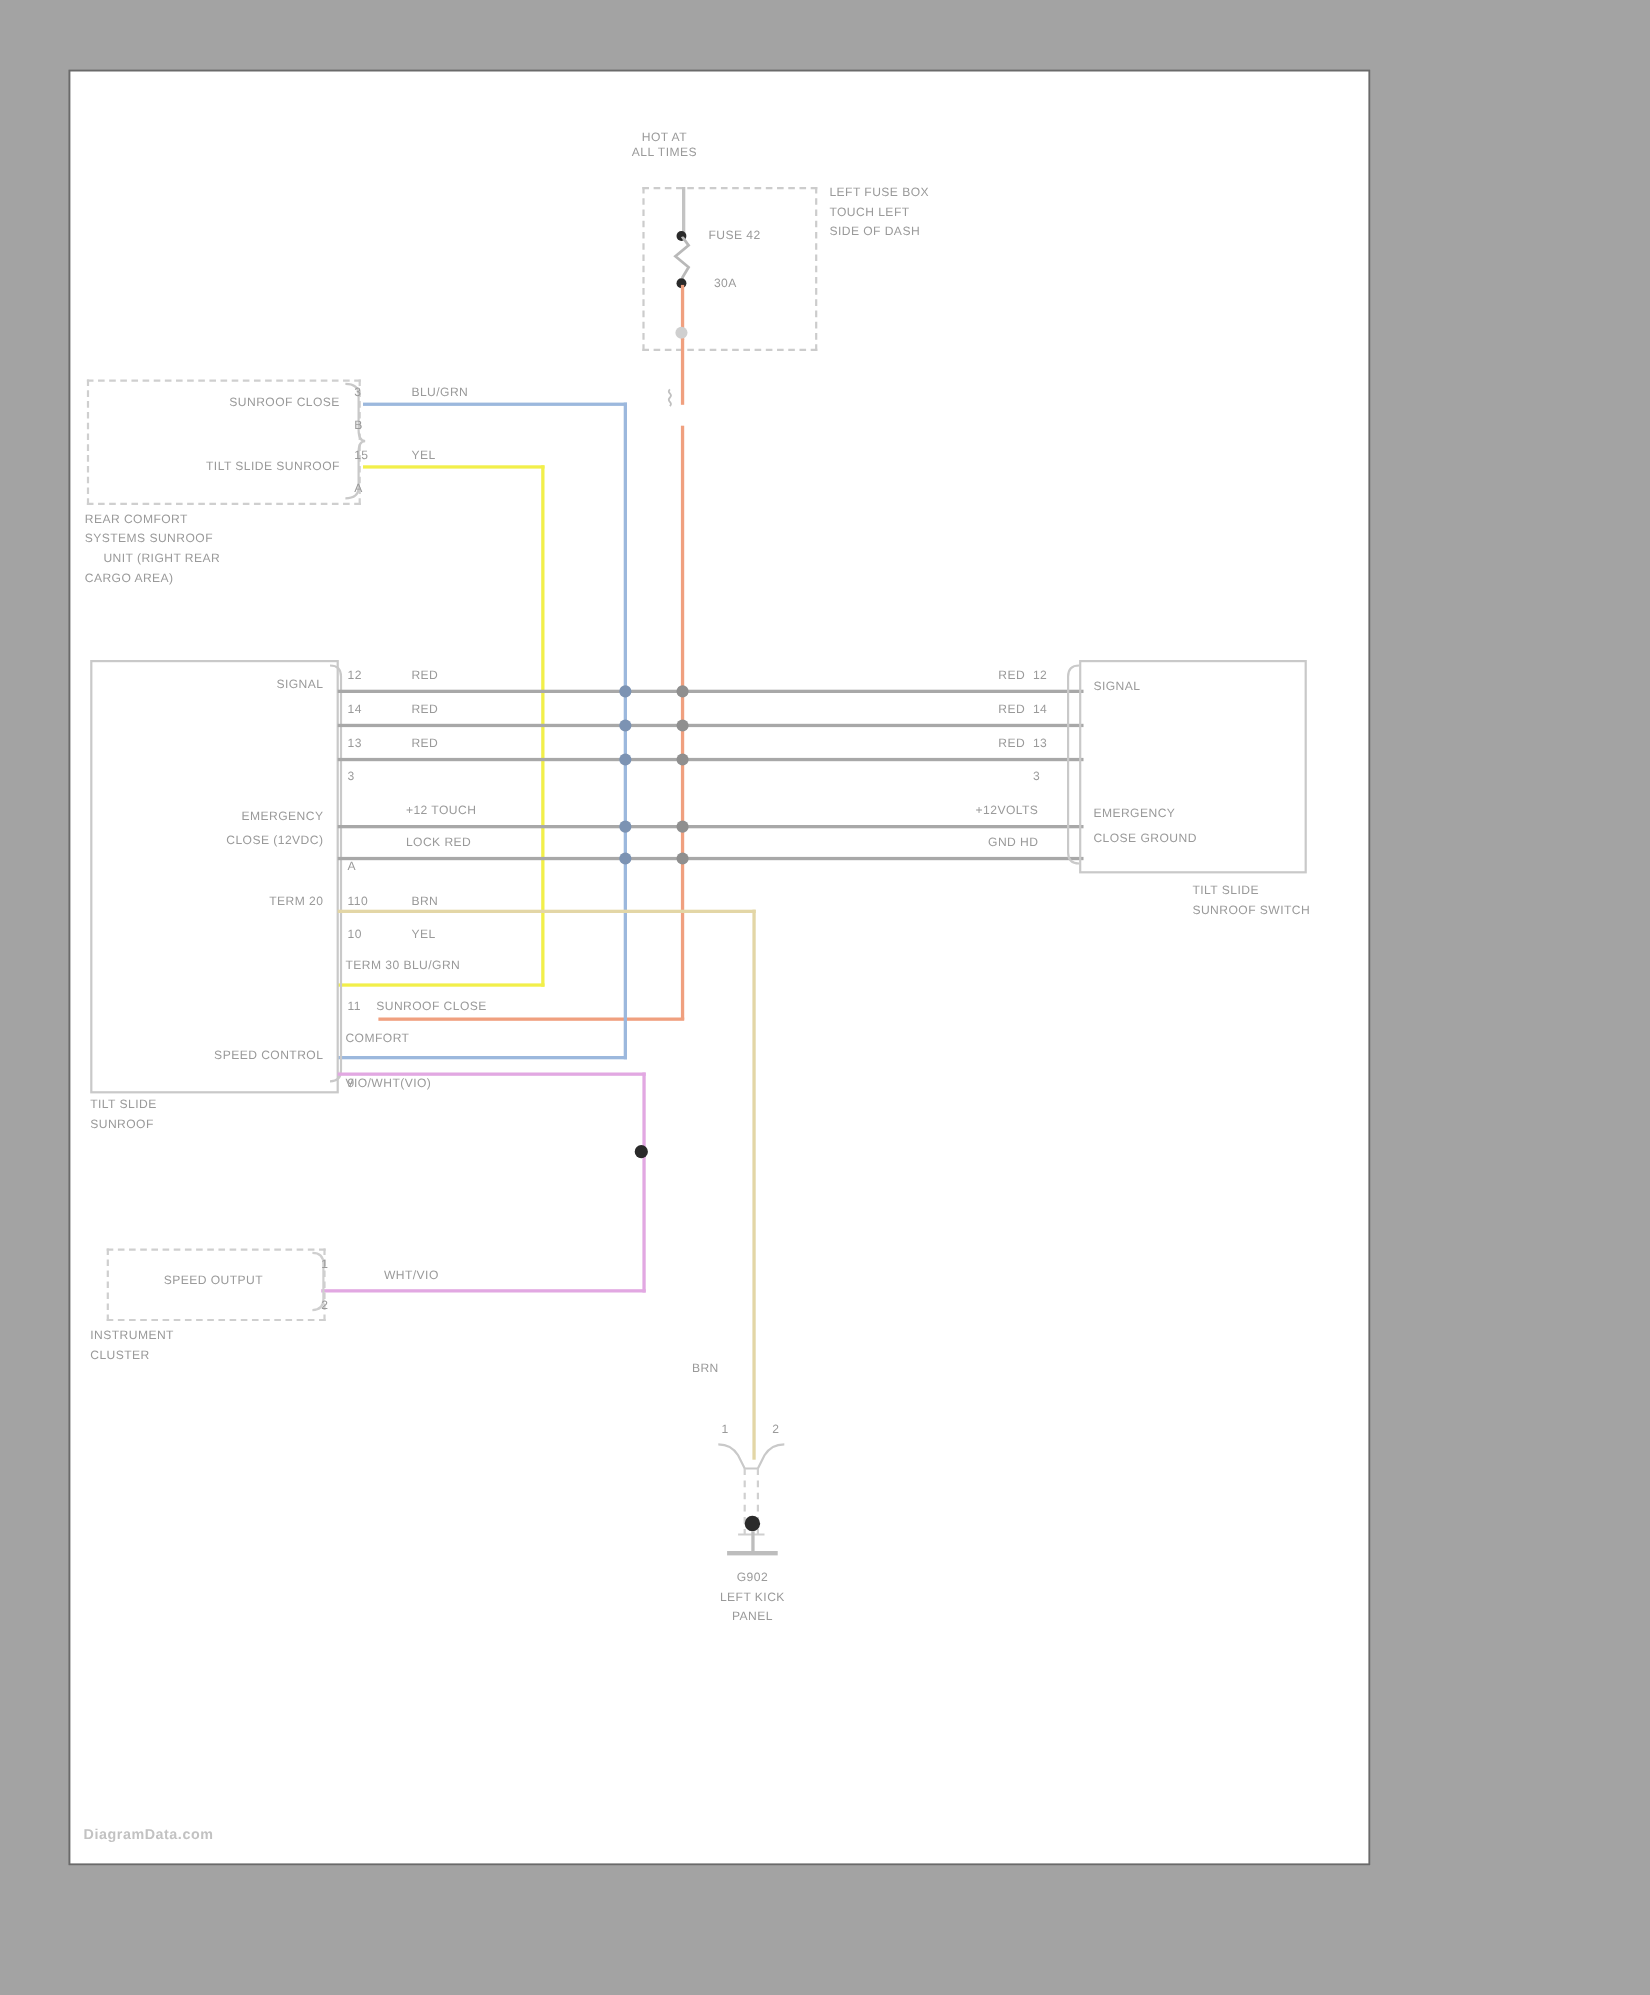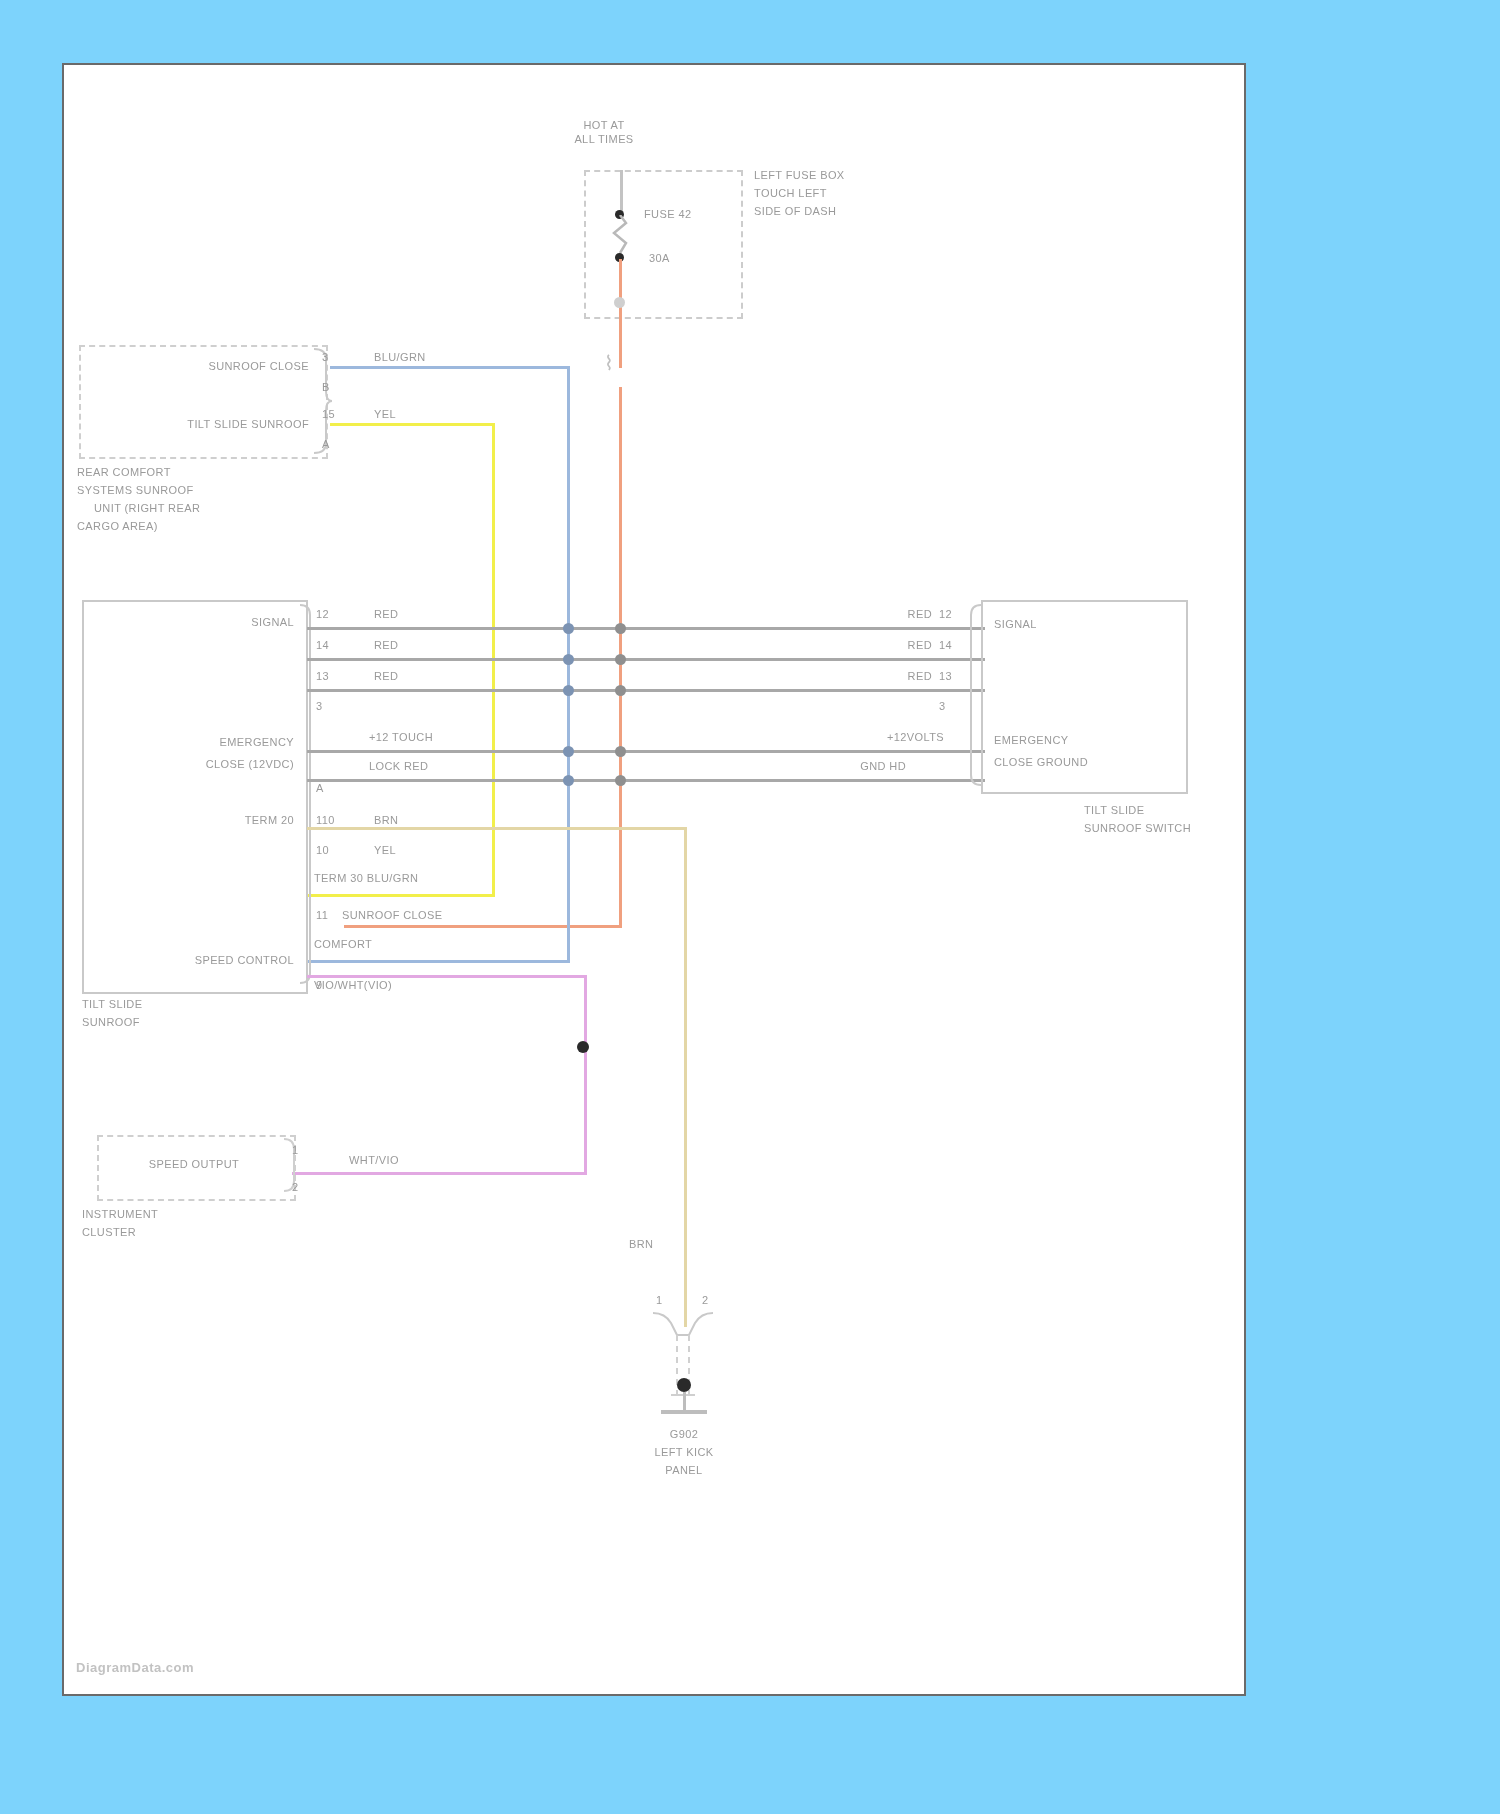--- a/index.html
+++ b/index.html
@@ -1,18 +1,18 @@
 <!DOCTYPE html>
 <html><head>
 <meta charset="utf-8">
 <title>Wiring Diagram</title>
 <style>
   html,body{margin:0;padding:0;background:#fdfdfd;}
   body{font-family:"Liberation Sans",sans-serif;}
-  #page{position:relative;width:1500px;height:1814px;background:#7dd3fc;overflow:hidden;}
+  #page{position:relative;width:1500px;height:1814px;background:#a3a3a3;overflow:hidden;}
   #frame{position:absolute;left:62px;top:63px;width:1180px;height:1629px;border:2px solid #6a6a6a;background:#ffffff;}
   .lbl{position:absolute;color:#9a9a9a;font-size:11px;letter-spacing:.4px;line-height:14px;white-space:pre;font-family:"Liberation Sans",sans-serif;}
   .lbl.c{text-align:center;}
   .lbl.r{text-align:right;}
   .box{position:absolute;border:2px solid #c9c9c9;background:transparent;}
   .box.dash{border:2px dashed #cfcfcf;}
   .wire{position:absolute;background:#aeaeae;}
   .wire.h{height:3px;}
   .wire.v{width:3px;}
   .w-blue{background:#9cb8dd;}
@@ -157,21 +157,21 @@
 
     <div class="lbl" style="left:875px;top:542px;">12</div>
     <div class="lbl" style="left:875px;top:573px;">14</div>
     <div class="lbl" style="left:875px;top:604px;">13</div>
     <div class="lbl" style="left:875px;top:634px;">3</div>
 
     <div class="lbl r" style="left:790px;top:542px;width:78px;">RED</div>
     <div class="lbl r" style="left:790px;top:573px;width:78px;">RED</div>
     <div class="lbl r" style="left:790px;top:604px;width:78px;">RED</div>
     <div class="lbl r" style="left:790px;top:665px;width:90px;">+12VOLTS</div>
-    <div class="lbl r" style="left:752px;top:694px;width:90px;">GND HD</div>
+    <div class="lbl r" style="left:790px;top:694px;width:90px;">GND HD</div>
 
     <div class="dotg" style="left:499px;top:558px;width:11px;height:11px;background:#7c93b3;"></div>
     <div class="dotg" style="left:499px;top:589px;width:11px;height:11px;background:#7c93b3;"></div>
     <div class="dotg" style="left:499px;top:620px;width:11px;height:11px;background:#7c93b3;"></div>
     <div class="dotg" style="left:499px;top:681px;width:11px;height:11px;background:#7c93b3;"></div>
     <div class="dotg" style="left:499px;top:710px;width:11px;height:11px;background:#7c93b3;"></div>
 
     <div class="dotg" style="left:551px;top:558px;width:11px;height:11px;background:#8f8f8f;"></div>
     <div class="dotg" style="left:551px;top:589px;width:11px;height:11px;background:#8f8f8f;"></div>
     <div class="dotg" style="left:551px;top:620px;width:11px;height:11px;background:#8f8f8f;"></div>

